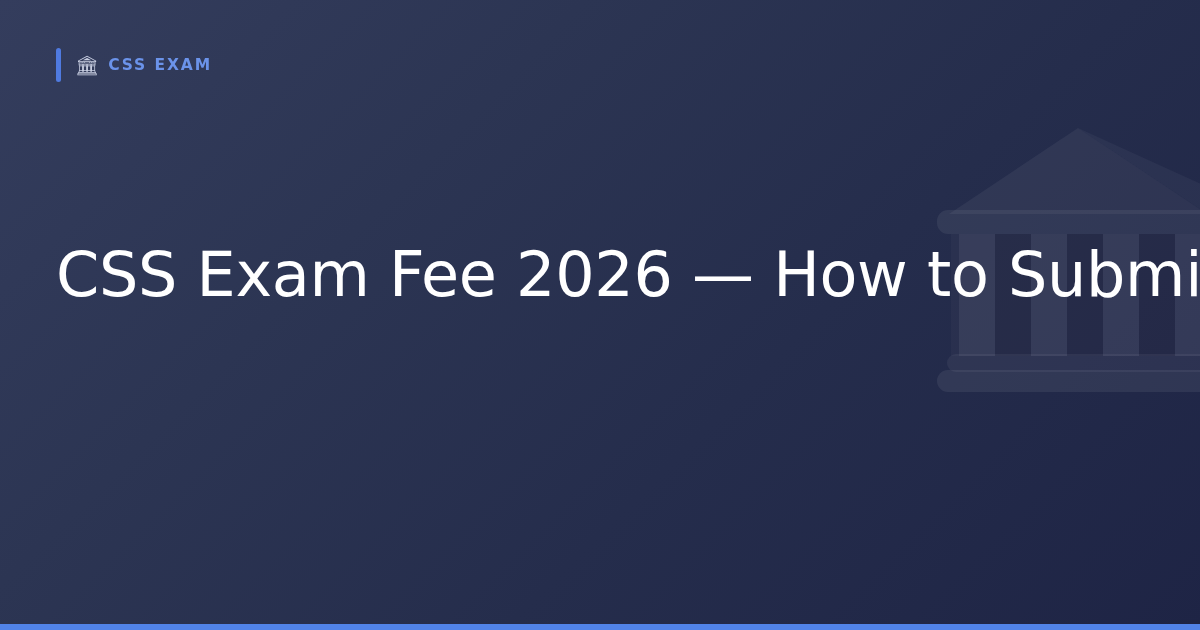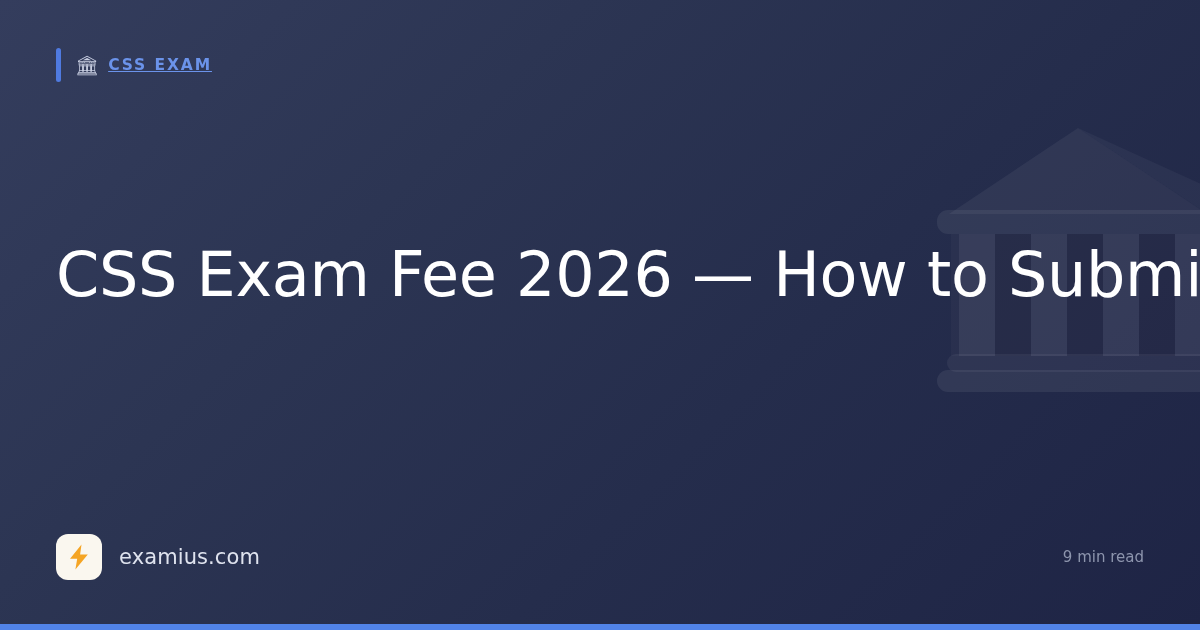--- a/index.html
+++ b/index.html
@@ -51,21 +51,20 @@
     display:block;
     margin-top:1px;
   }
   .badge-label {
     font-size:15.5px;
     font-weight:700;
     letter-spacing:1.9px;
     color:#6b93ea;
     white-space:nowrap;
     margin-left:-5px;
-    text-decoration:underline;
   }
 
   
   .title {
     position:absolute;
     left:56px;
     top:243px;
     width:930px;
     font-size:62px;
     line-height:64px;
@@ -154,27 +153,16 @@
   <div class="badge">
     <span class="badge-bar"></span>
     <span class="badge-emoji">🏛</span>
     <span class="badge-label">CSS EXAM</span>
   </div>
 
   <h1 class="title">
     <span class="title-line">CSS Exam Fee 2026 — How to Submit</span>
   </h1>
 
-  <div class="footer">
-    <div class="brand">
-      <span class="brand-logo">
-        <svg width="22" height="26" viewBox="0 0 22 26" xmlns="http://www.w3.org/2000/svg" aria-hidden="true">
-          <polygon points="13.5,0.5 2,14.8 9.2,14.8 7.4,25.5 19.8,10.4 12.1,10.4" fill="#f5a524"></polygon>
-        </svg>
-      </span>
-      <span class="brand-name">examius.com</span>
-    </div>
-    <span class="readtime">9 min read</span>
-  </div>
 
   <div class="accent-bar"></div>
 
 </div>
 
 </body></html>

